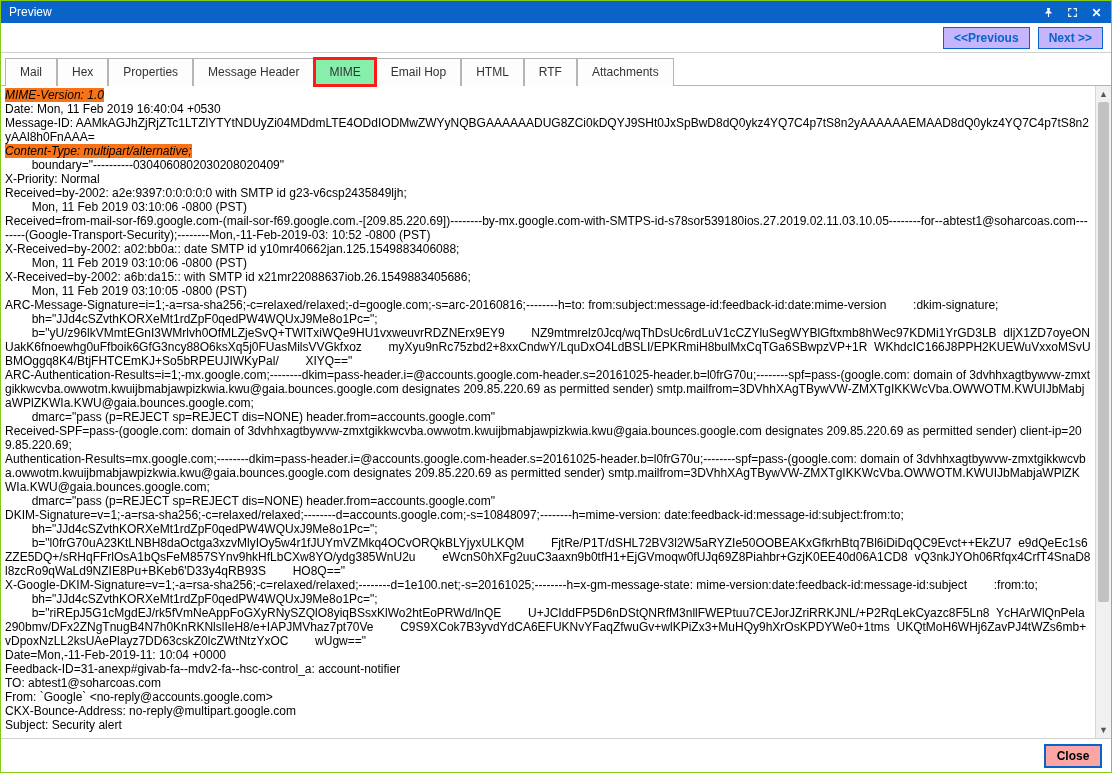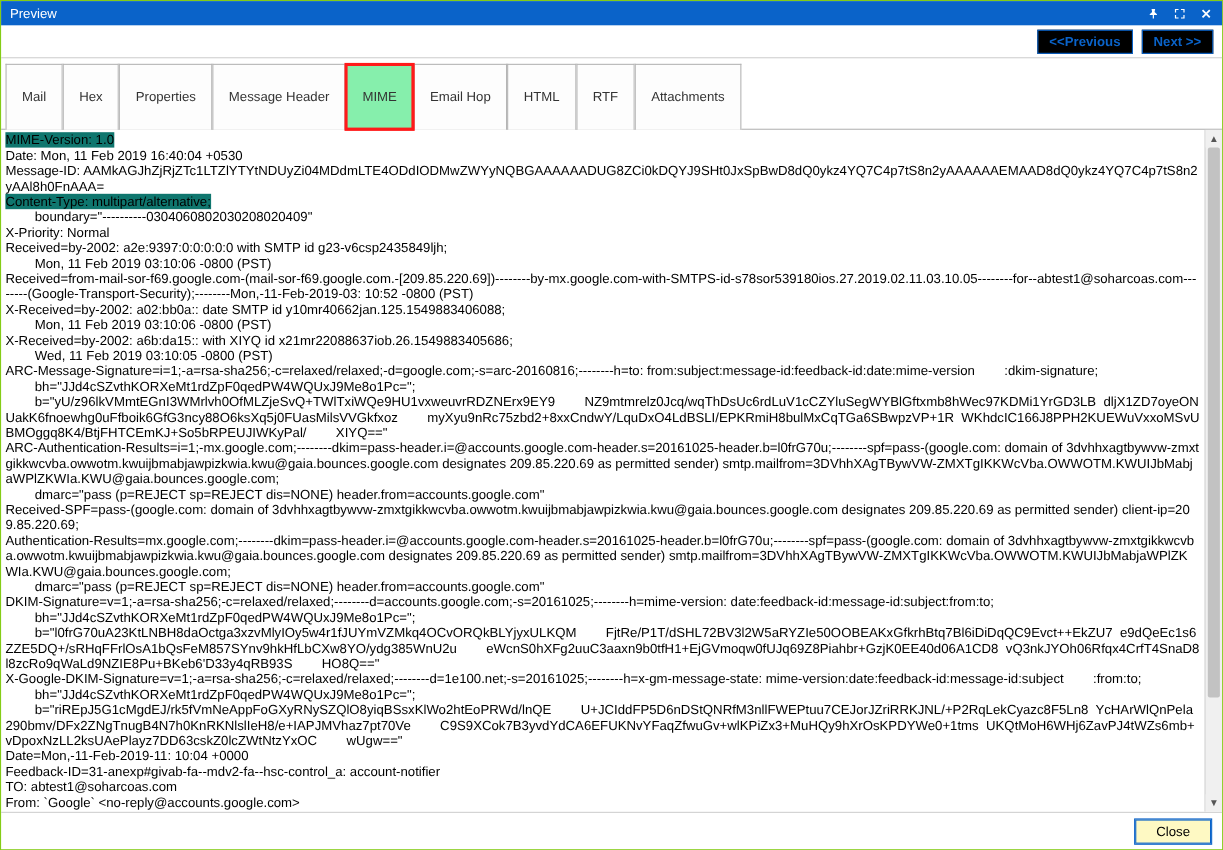--- a/index.html
+++ b/index.html
@@ -35,33 +35,33 @@
   .toolbar {
     height: 30px;
     display: flex; justify-content: flex-end; align-items: center;
     padding: 0 8px; gap: 8px;
     border-bottom: 1px solid #d0d0d0;
   }
   .toolbar button {
     height: 22px; padding: 0 10px;
     font-size: 12px;
     border: 1px solid #0a63c9;
-    background: #000000; color: #0a63c9;
+    background: #c4b5fd; color: #0a63c9;
     font-weight: bold; cursor: pointer;
   }
   .tabs {
     display: flex;
     border-bottom: 1px solid #b5b5b5;
     padding-left: 4px;
     margin-top: 4px;
   }
   .tab {
     border: 1px solid #b5b5b5;
     border-bottom: none;
-    padding: 22px 14px;
+    padding: 6px 14px;
     margin-right: 0px;
     background: #fdfdfd;
     cursor: pointer;
     position: relative;
     top: 1px;
     color: #333;
   }
   .tab.active {
     background: #86efac;
     border-bottom: 1px solid #fff;
@@ -79,21 +79,21 @@
     flex: 1;
     padding: 2px 4px 4px 4px;
     font-family: "Segoe UI", Verdana, sans-serif;
     font-size: 12px;
     line-height: 14px;
     color: #000;
     white-space: pre-wrap;
     word-break: break-all;
     overflow-y: auto;
   }
-  .hl { background: #0f766e; }
+  .hl { background: #f97316; font-style: italic; }
   .scrollbar {
     width: 16px;
     background: #f0f0f0;
     border-left: 1px solid #d5d5d5;
     position: relative;
   }
   .scroll-up, .scroll-down {
     height: 16px; text-align: center;
     font-size: 9px; color: #555;
     display: flex; align-items: center; justify-content: center;
@@ -106,25 +106,25 @@
     background: #c2c2c2;
     border-radius: 2px;
   }
   .footer {
     height: 34px;
     border-top: 1px solid #d0d0d0;
     display: flex; justify-content: flex-end; align-items: center;
     padding: 0 10px;
   }
   .footer button {
-    width: 69px; height: 22px;
+    width: 56px; height: 22px;
     border: 1px solid #0a63c9;
-    background: #fef9c3; color: #000;
-    font-size: 12px;
-    font-weight: normal;
+    background: #fca5a5; color: #000;
+    font-size: 12px;
+    font-weight: bold;
     cursor: pointer;
     outline: 1px solid #0a63c9;
   }
 </style>
 </head>
 <body>
 
 <div class="window">
   <div class="titlebar">
     <span class="title">Preview</span>
@@ -169,31 +169,31 @@
 <span>Date: Mon, 11 Feb 2019 16:40:04 +0530</span>
 <span>Message-ID: AAMkAGJhZjRjZTc1LTZlYTYtNDUyZi04MDdmLTE4ODdIODMwZWYyNQBGAAAAAADUG8ZCi0kDQYJ9SHt0JxSpBwD8dQ0ykz4YQ7C4p7tS8n2yAAAAAAEMAAD8dQ0ykz4YQ7C4p7tS8n2yAAl8h0FnAAA=</span>
 <span class="hl">Content-Type: multipart/alternative;</span>
 <span>        boundary="----------0304060802030208020409"</span>
 <span>X-Priority: Normal</span>
 <span>Received=by-2002: a2e:9397:0:0:0:0:0 with SMTP id g23-v6csp2435849ljh;</span>
 <span>        Mon, 11 Feb 2019 03:10:06 -0800 (PST)</span>
 <span>Received=from-mail-sor-f69.google.com-(mail-sor-f69.google.com.-[209.85.220.69])--------by-mx.google.com-with-SMTPS-id-s78sor539180ios.27.2019.02.11.03.10.05--------for--abtest1@soharcoas.com--------(Google-Transport-Security);--------Mon,-11-Feb-2019-03: 10:52 -0800 (PST)</span>
 <span>X-Received=by-2002: a02:bb0a:: date SMTP id y10mr40662jan.125.1549883406088;</span>
 <span>        Mon, 11 Feb 2019 03:10:06 -0800 (PST)</span>
-<span>X-Received=by-2002: a6b:da15:: with XIYQ id x21mr22088637iob.26.1549883405686;</span>
-<span>        Wed, 11 Feb 2019 03:10:05 -0800 (PST)</span>
+<span>X-Received=by-2002: a6b:da15:: with SMTP id x21mr22088637iob.26.1549883405686;</span>
+<span>        Mon, 11 Feb 2019 03:10:05 -0800 (PST)</span>
 <span>ARC-Message-Signature=i=1;-a=rsa-sha256;-c=relaxed/relaxed;-d=google.com;-s=arc-20160816;--------h=to: from:subject:message-id:feedback-id:date:mime-version        :dkim-signature;</span>
 <span>        bh="JJd4cSZvthKORXeMt1rdZpF0qedPW4WQUxJ9Me8o1Pc=";</span>
 <span>        b="yU/z96lkVMmtEGnI3WMrlvh0OfMLZjeSvQ+TWlTxiWQe9HU1vxweuvrRDZNErx9EY9        NZ9mtmrelz0Jcq/wqThDsUc6rdLuV1cCZYluSegWYBlGftxmb8hWec97KDMi1YrGD3LB  dljX1ZD7oyeONUakK6fnoewhg0uFfboik6GfG3ncy88O6ksXq5j0FUasMilsVVGkfxoz        myXyu9nRc75zbd2+8xxCndwY/LquDxO4LdBSLI/EPKRmiH8bulMxCqTGa6SBwpzVP+1R  WKhdcIC166J8PPH2KUEWuVxxoMSvUBMOggq8K4/BtjFHTCEmKJ+So5bRPEUJIWKyPal/        XIYQ=="</span>
 <span>ARC-Authentication-Results=i=1;-mx.google.com;--------dkim=pass-header.i=@accounts.google.com-header.s=20161025-header.b=l0frG70u;--------spf=pass-(google.com: domain of 3dvhhxagtbywvw-zmxtgikkwcvba.owwotm.kwuijbmabjawpizkwia.kwu@gaia.bounces.google.com designates 209.85.220.69 as permitted sender) smtp.mailfrom=3DVhhXAgTBywVW-ZMXTgIKKWcVba.OWWOTM.KWUIJbMabjaWPlZKWIa.KWU@gaia.bounces.google.com;</span>
 <span>        dmarc="pass (p=REJECT sp=REJECT dis=NONE) header.from=accounts.google.com"</span>
 <span>Received-SPF=pass-(google.com: domain of 3dvhhxagtbywvw-zmxtgikkwcvba.owwotm.kwuijbmabjawpizkwia.kwu@gaia.bounces.google.com designates 209.85.220.69 as permitted sender) client-ip=209.85.220.69;</span>
 <span>Authentication-Results=mx.google.com;--------dkim=pass-header.i=@accounts.google.com-header.s=20161025-header.b=l0frG70u;--------spf=pass-(google.com: domain of 3dvhhxagtbywvw-zmxtgikkwcvba.owwotm.kwuijbmabjawpizkwia.kwu@gaia.bounces.google.com designates 209.85.220.69 as permitted sender) smtp.mailfrom=3DVhhXAgTBywVW-ZMXTgIKKWcVba.OWWOTM.KWUIJbMabjaWPlZKWIa.KWU@gaia.bounces.google.com;</span>
 <span>        dmarc="pass (p=REJECT sp=REJECT dis=NONE) header.from=accounts.google.com"</span>
-<span>DKIM-Signature=v=1;-a=rsa-sha256;-c=relaxed/relaxed;--------d=accounts.google.com;-s=20161025;--------h=mime-version: date:feedback-id:message-id:subject:from:to;</span>
+<span>DKIM-Signature=v=1;-a=rsa-sha256;-c=relaxed/relaxed;--------d=accounts.google.com;-s=10848097;--------h=mime-version: date:feedback-id:message-id:subject:from:to;</span>
 <span>        bh="JJd4cSZvthKORXeMt1rdZpF0qedPW4WQUxJ9Me8o1Pc=";</span>
 <span>        b="l0frG70uA23KtLNBH8daOctga3xzvMlyIOy5w4r1fJUYmVZMkq4OCvORQkBLYjyxULKQM        FjtRe/P1T/dSHL72BV3l2W5aRYZIe50OOBEAKxGfkrhBtq7Bl6iDiDqQC9Evct++EkZU7  e9dQeEc1s6ZZE5DQ+/sRHqFFrlOsA1bQsFeM857SYnv9hkHfLbCXw8YO/ydg385WnU2u        eWcnS0hXFg2uuC3aaxn9b0tfH1+EjGVmoqw0fUJq69Z8Piahbr+GzjK0EE40d06A1CD8  vQ3nkJYOh06Rfqx4CrfT4SnaD8l8zcRo9qWaLd9NZIE8Pu+BKeb6'D33y4qRB93S        HO8Q=="</span>
 <span>X-Google-DKIM-Signature=v=1;-a=rsa-sha256;-c=relaxed/relaxed;--------d=1e100.net;-s=20161025;--------h=x-gm-message-state: mime-version:date:feedback-id:message-id:subject        :from:to;</span>
 <span>        bh="JJd4cSZvthKORXeMt1rdZpF0qedPW4WQUxJ9Me8o1Pc=";</span>
 <span>        b="riREpJ5G1cMgdEJ/rk5fVmNeAppFoGXyRNySZQlO8yiqBSsxKlWo2htEoPRWd/lnQE        U+JCIddFP5D6nDStQNRfM3nllFWEPtuu7CEJorJZriRRKJNL/+P2RqLekCyazc8F5Ln8  YcHArWlQnPela290bmv/DFx2ZNgTnugB4N7h0KnRKNlslIeH8/e+IAPJMVhaz7pt70Ve        C9S9XCok7B3yvdYdCA6EFUKNvYFaqZfwuGv+wlKPiZx3+MuHQy9hXrOsKPDYWe0+1tms  UKQtMoH6WHj6ZavPJ4tWZs6mb+vDpoxNzLL2ksUAePlayz7DD63cskZ0lcZWtNtzYxOC        wUgw=="</span>
 <span>Date=Mon,-11-Feb-2019-11: 10:04 +0000</span>
 <span>Feedback-ID=31-anexp#givab-fa--mdv2-fa--hsc-control_a: account-notifier</span>
 <span>TO: abtest1@soharcoas.com</span>
 <span>From: `Google` &lt;no-reply@accounts.google.com&gt;</span>
 <span>CKX-Bounce-Address: no-reply@multipart.google.com</span>

